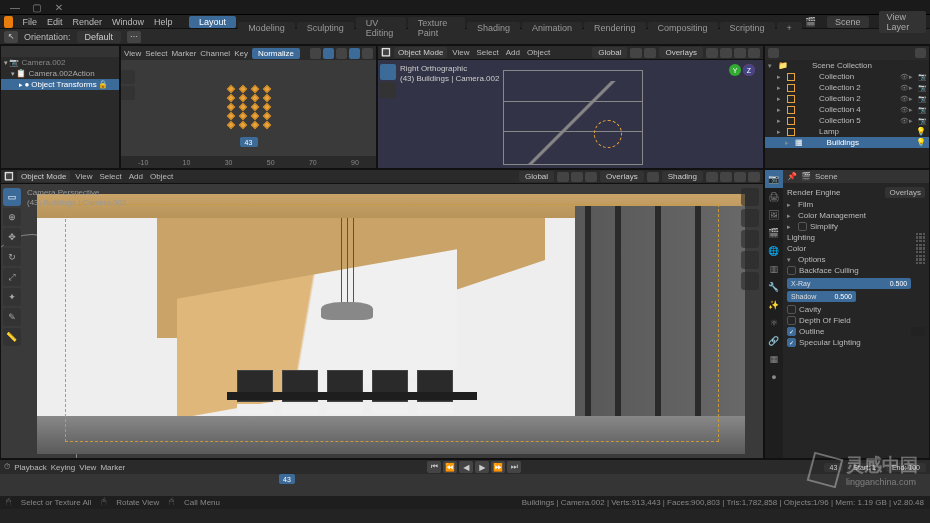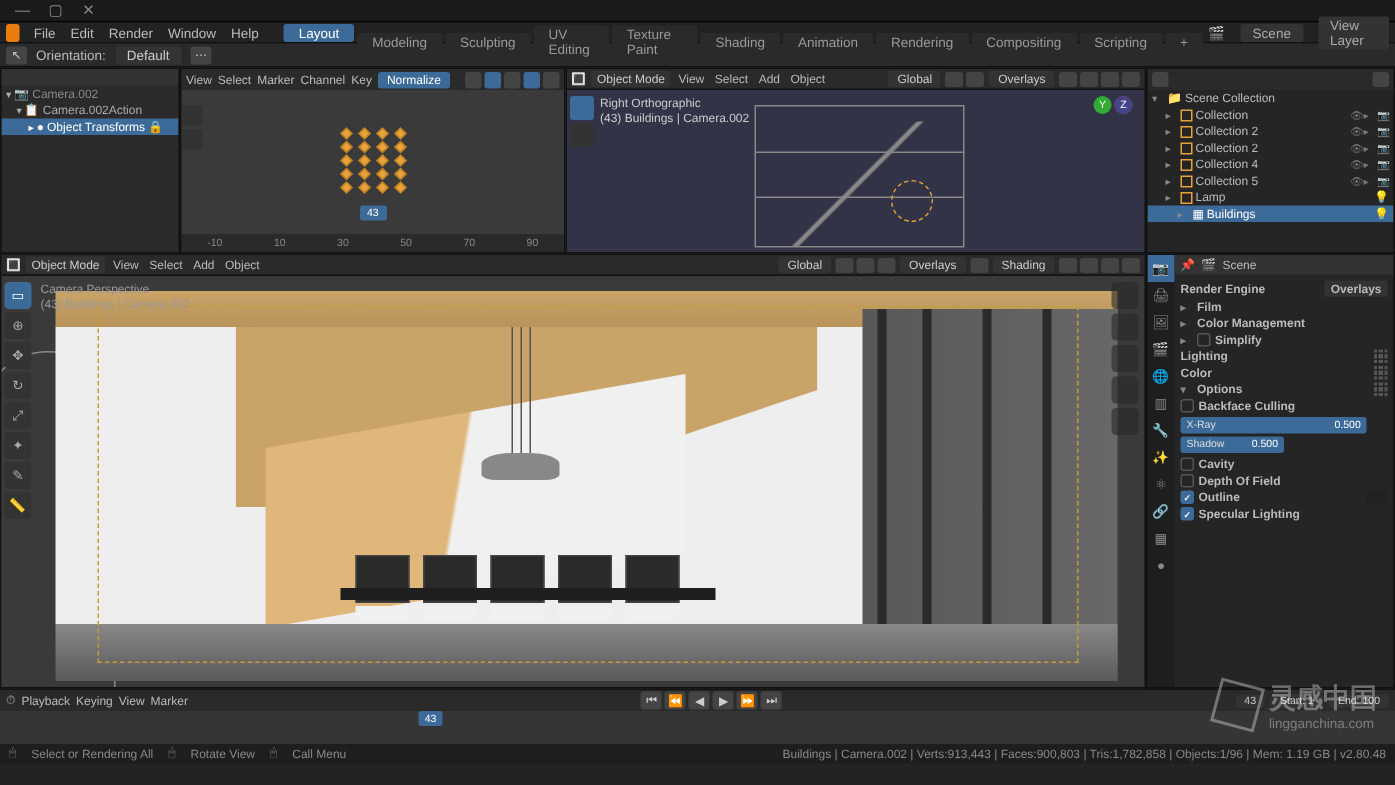--- a/index.html
+++ b/index.html
@@ -78,21 +78,21 @@
 .orthoview .building .diag { position: absolute; left: 0; right: 0; top: 10px; bottom: 0; background: linear-gradient(135deg, transparent 48%, #888 49%, #888 50%, transparent 51%); }
 .orthoview .camera { position: absolute; left: 56%; top: 60px; width: 28px; height: 28px; border: 1px dashed #e8a33d; border-radius: 50%; }
 
 
 .outliner { width: 166px; background: #252525; }
 .outliner .oheader { height: 14px; background: #2a2a2a; display: flex; align-items: center; padding: 0 3px; gap: 3px; font-size: 8px; }
 .outliner .oheader .ic { width: 11px; height: 10px; background: #444; border-radius: 2px; }
 .outliner .orow { display: flex; align-items: center; padding: 1px 3px; font-size: 8px; color: #bbb; gap: 2px; cursor: pointer; }
 .outliner .orow.sel { background: #3d6b99; color: #fff; }
 .outliner .orow .tri { width: 8px; font-size: 7px; color: #888; }
-.outliner .orow .oname { flex: 1; }
+.outliner .orow .oname { flex: 1; margin-left: 22px; }
 .outliner .orow .oicons { display: flex; gap: 1px; }
 .outliner .orow .oic { width: 8px; height: 8px; color: #777; font-size: 7px; }
 .outliner .orow .box { width: 8px; height: 8px; border: 1px solid #e8a33d; }
 .outliner .orow.indent1 { padding-left: 12px; }
 .outliner .orow.indent2 { padding-left: 20px; }
 
 
 .mainview { width: 764px; background: #2e2e2e; }
 .mainview .vpbody { position: absolute; left: 0; right: 0; top: 14px; bottom: 0; background: #3a3a3a; }
 .mainview .toolcol { position: absolute; left: 2px; top: 4px; width: 18px; display: flex; flex-direction: column; gap: 2px; z-index: 5; }
@@ -122,21 +122,21 @@
 .scene .floor { position: absolute; left: 0; right: 0; bottom: 0; height: 38px; background: linear-gradient(#888,#5a5a5a); }
 .scene .arch { position: absolute; left: -50px; top: 40px; width: 90px; height: 250px; border: 1px solid #888; border-radius: 45px 45px 0 0; background: #3a3a3a; }
 
 
 .properties { width: 166px; background: #252525; display: flex; }
 .properties .tabs { width: 18px; background: #1e1e1e; display: flex; flex-direction: column; }
 .properties .tabs .pt { width: 18px; height: 18px; display: flex; align-items: center; justify-content: center; font-size: 9px; color: #888; cursor: pointer; }
 .properties .tabs .pt.on { background: #3d6b99; color: #fff; }
 .properties .body { flex: 1; padding: 2px 4px; font-size: 8px; color: #bbb; }
 .properties .pheader { background: #333; padding: 2px 4px; margin: -2px -4px 3px -4px; display: flex; align-items: center; gap: 4px; }
-.properties .prow { display: flex; align-items: center; padding: 1px 0; gap: 3px; font-weight: bold; }
+.properties .prow { display: flex; align-items: center; padding: 1px 0; gap: 3px; }
 .properties .prow .tri { width: 8px; font-size: 7px; color: #888; }
 .properties .prow .plabel { flex: 1; }
 .properties .prow .dropdown { background: #333; padding: 1px 4px; border-radius: 2px; }
 .properties .prow .grid3 { width: 9px; height: 9px; display: grid; grid-template-columns: repeat(3,1fr); gap: 1px; }
 .properties .prow .grid3 div { background: #555; }
 .properties .check { width: 9px; height: 9px; border: 1px solid #555; border-radius: 2px; display: inline-flex; align-items: center; justify-content: center; font-size: 6px; color: #fff; }
 .properties .check.on { background: #3d6b99; border-color: #3d6b99; }
 .properties .slider { background: #3d6b99; height: 11px; border-radius: 2px; margin: 2px 0; position: relative; }
 .properties .slider .val { position: absolute; right: 4px; color: #fff; font-size: 7px; line-height: 11px; }
 
@@ -613,21 +613,21 @@
       <span class="field"><span>43</span></span>
       <span class="field"><span>Start:</span> <span>1</span></span>
       <span class="field"><span>End:</span> <span>100</span></span>
     </div>
     <div class="ttrack">
       <div class="playhead">43</div>
     </div>
   </div>
   <div class="statusbar">
     <span>🖱</span>
-      <span>Select or Rendering All</span>
+      <span>Select or Texture All</span>
     <span>🖱</span>
       <span>Rotate View</span>
     <span>🖱</span>
       <span>Call Menu</span>
     <span class="spacer"></span>
     <span>Buildings | Camera.002 | Verts:913,443 | Faces:900,803 | Tris:1,782,858 | Objects:1/96 | Mem: 1.19 GB | v2.80.48</span>
   </div>
 </div>
 
 <div class="watermark">

